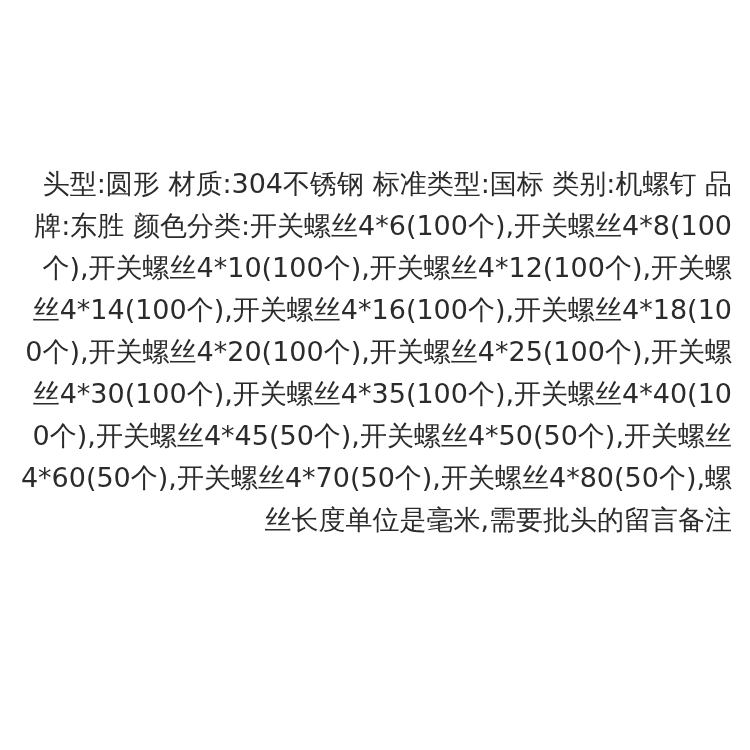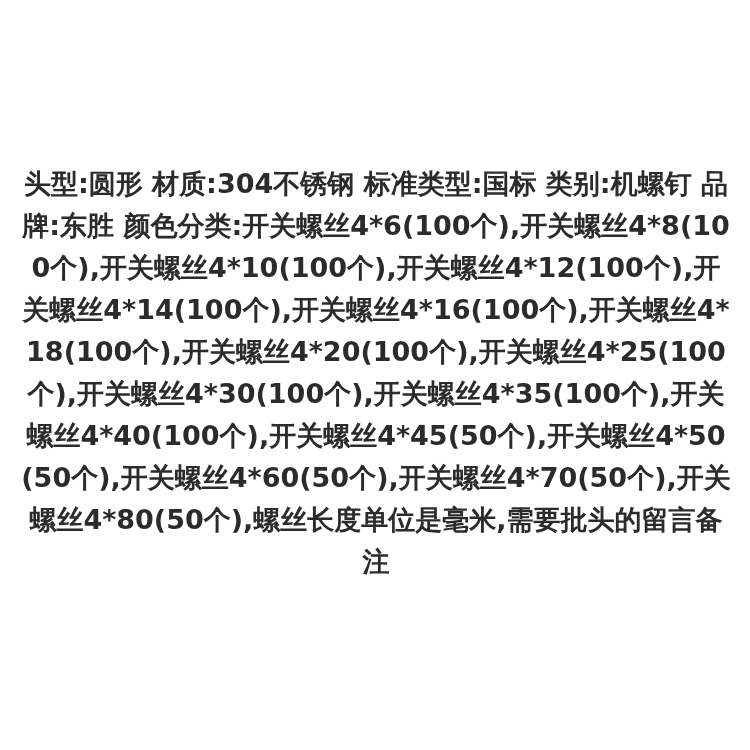--- a/index.html
+++ b/index.html
@@ -25,22 +25,21 @@
     top: 136px;
     width: 712px;
   }
   .spec-text {
     font-size: 27px;
     line-height: 42px;
     color: #2b2b2b;
     letter-spacing: 0px;
     word-break: break-all;
     white-space: normal;
-    text-align: center;
-    font-weight: bold;
+    text-align: right;
   }
 </style>
 </head>
 <body>
 
 <div class="page">
   <div class="spec-block">
     <p class="spec-text">头型:圆形 材质:304不锈钢 标准类型:国标 类别:机螺钉 品牌:东胜 颜色分类:开关螺丝4*6(100个),开关螺丝4*8(100个),开关螺丝4*10(100个),开关螺丝4*12(100个),开关螺丝4*14(100个),开关螺丝4*16(100个),开关螺丝4*18(100个),开关螺丝4*20(100个),开关螺丝4*25(100个),开关螺丝4*30(100个),开关螺丝4*35(100个),开关螺丝4*40(100个),开关螺丝4*45(50个),开关螺丝4*50(50个),开关螺丝4*60(50个),开关螺丝4*70(50个),开关螺丝4*80(50个),螺丝长度单位是毫米,需要批头的留言备注</p>
   </div>
 </div>

